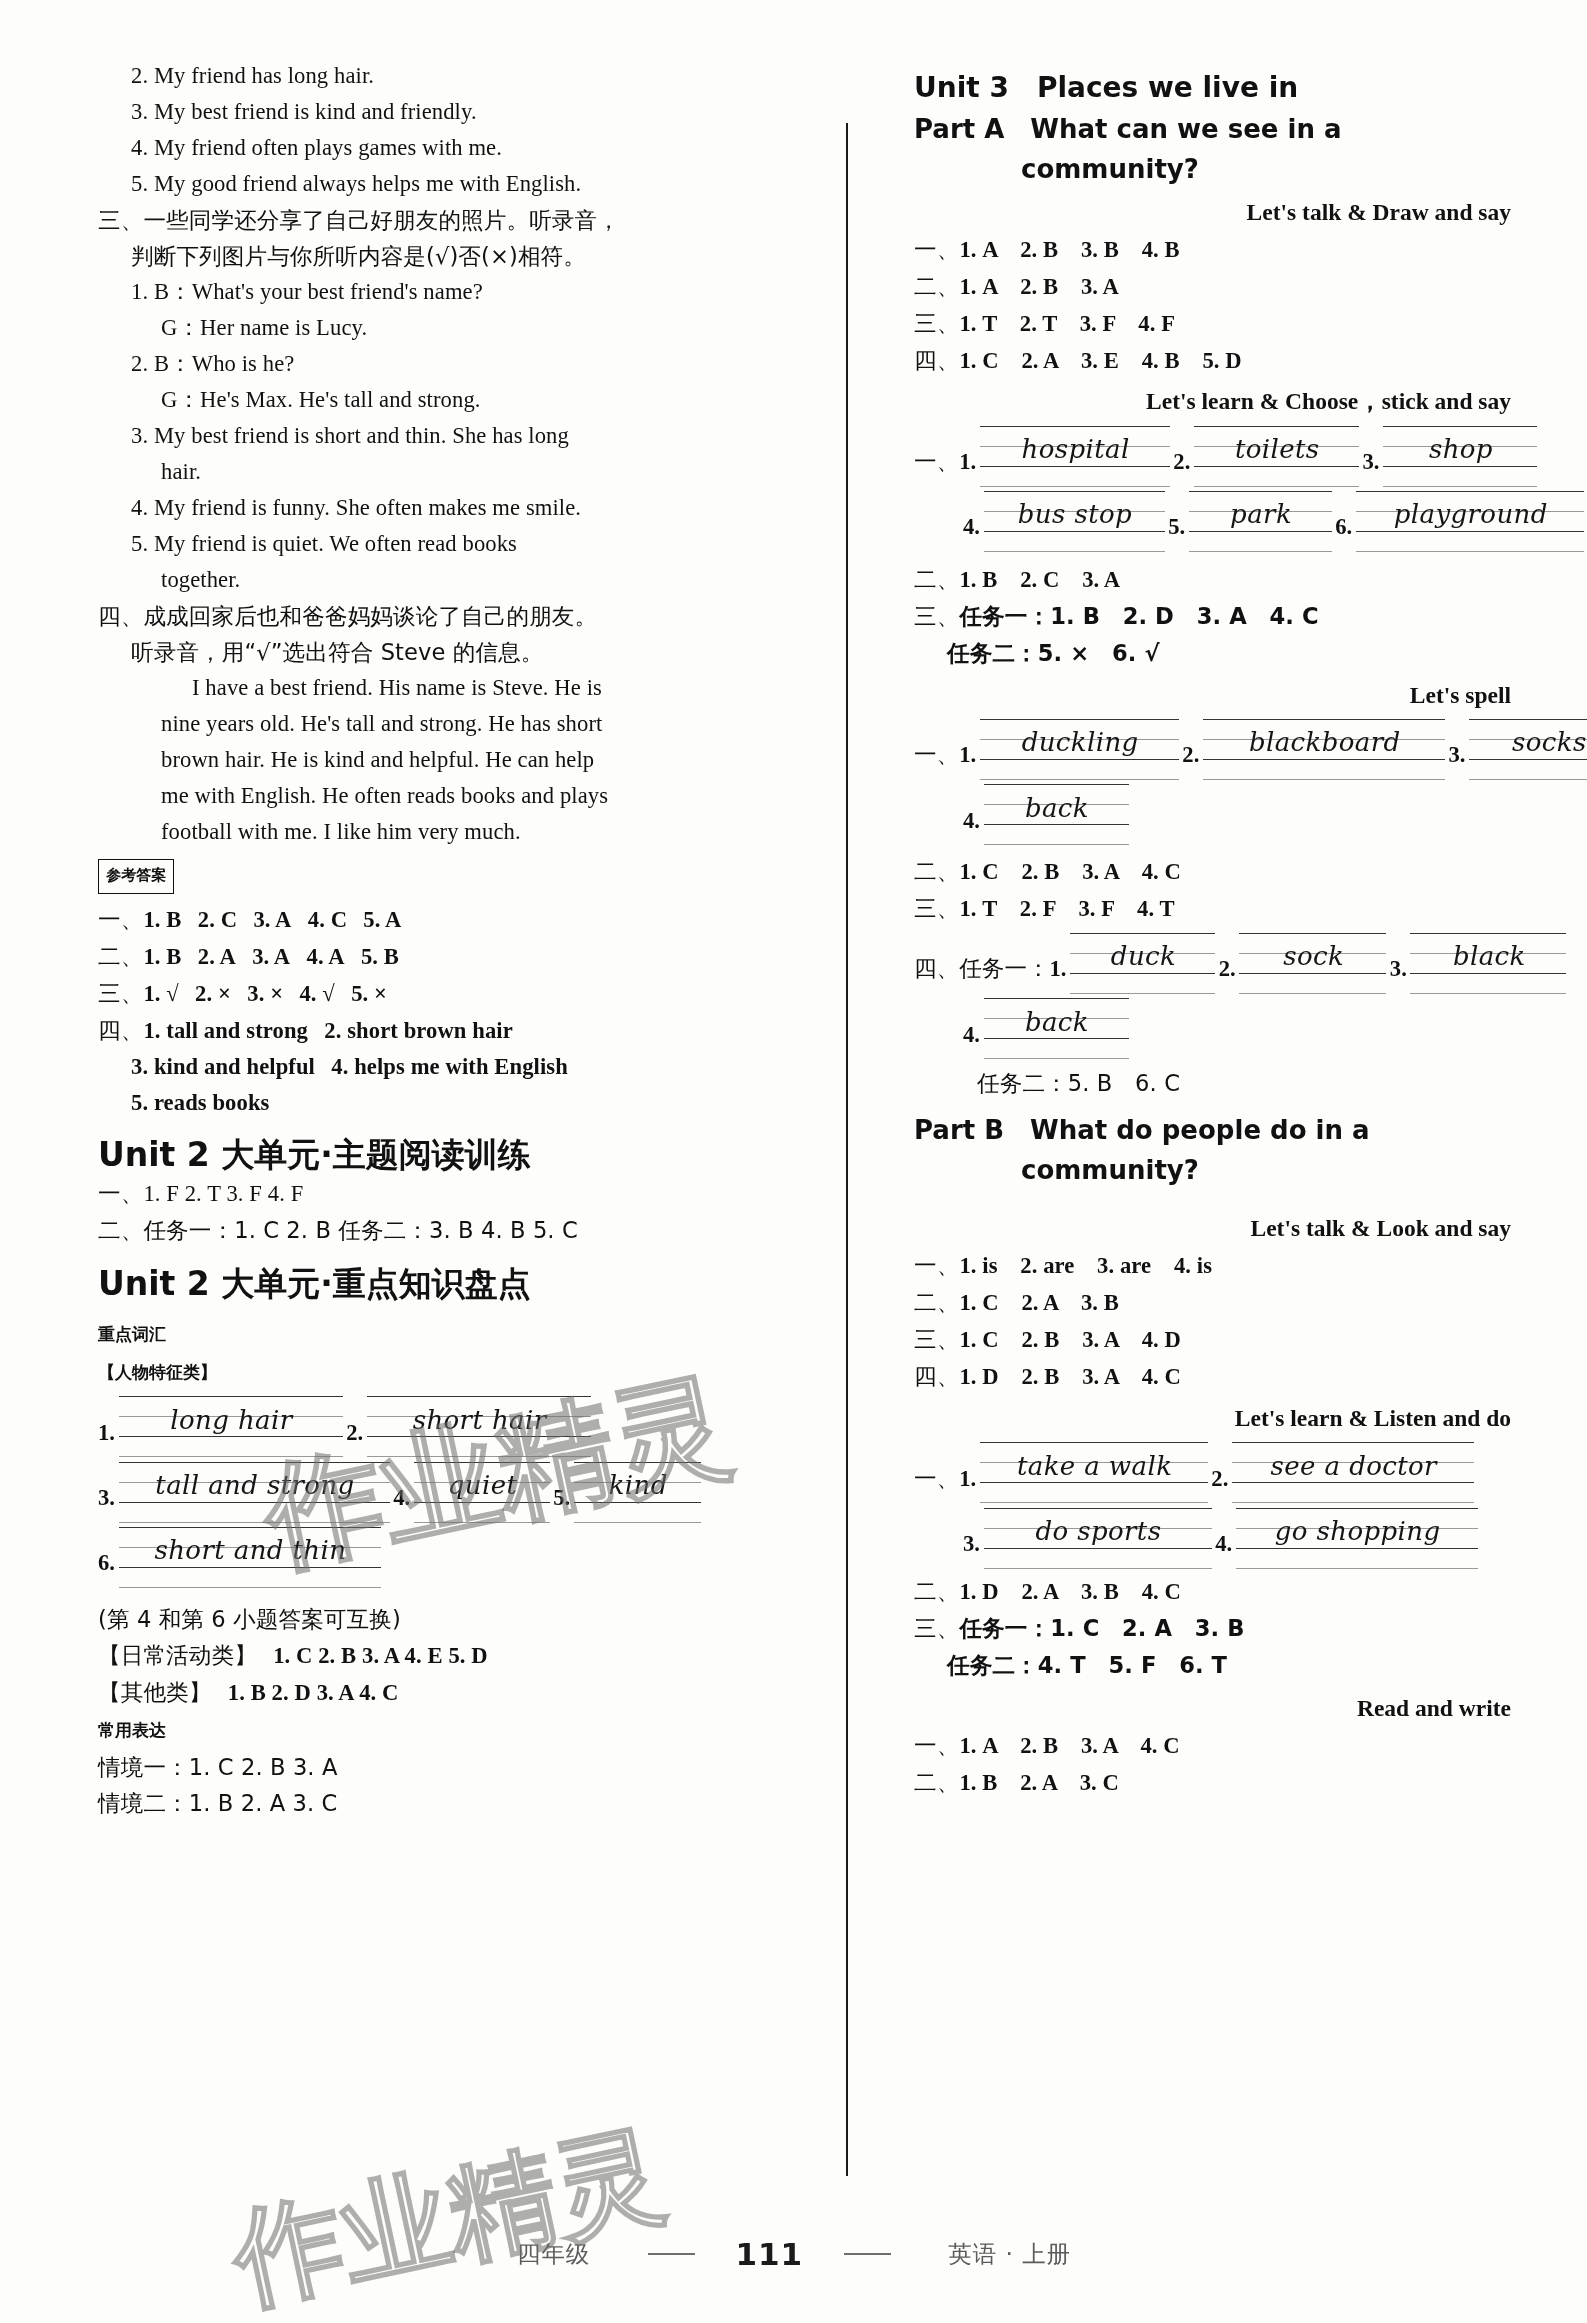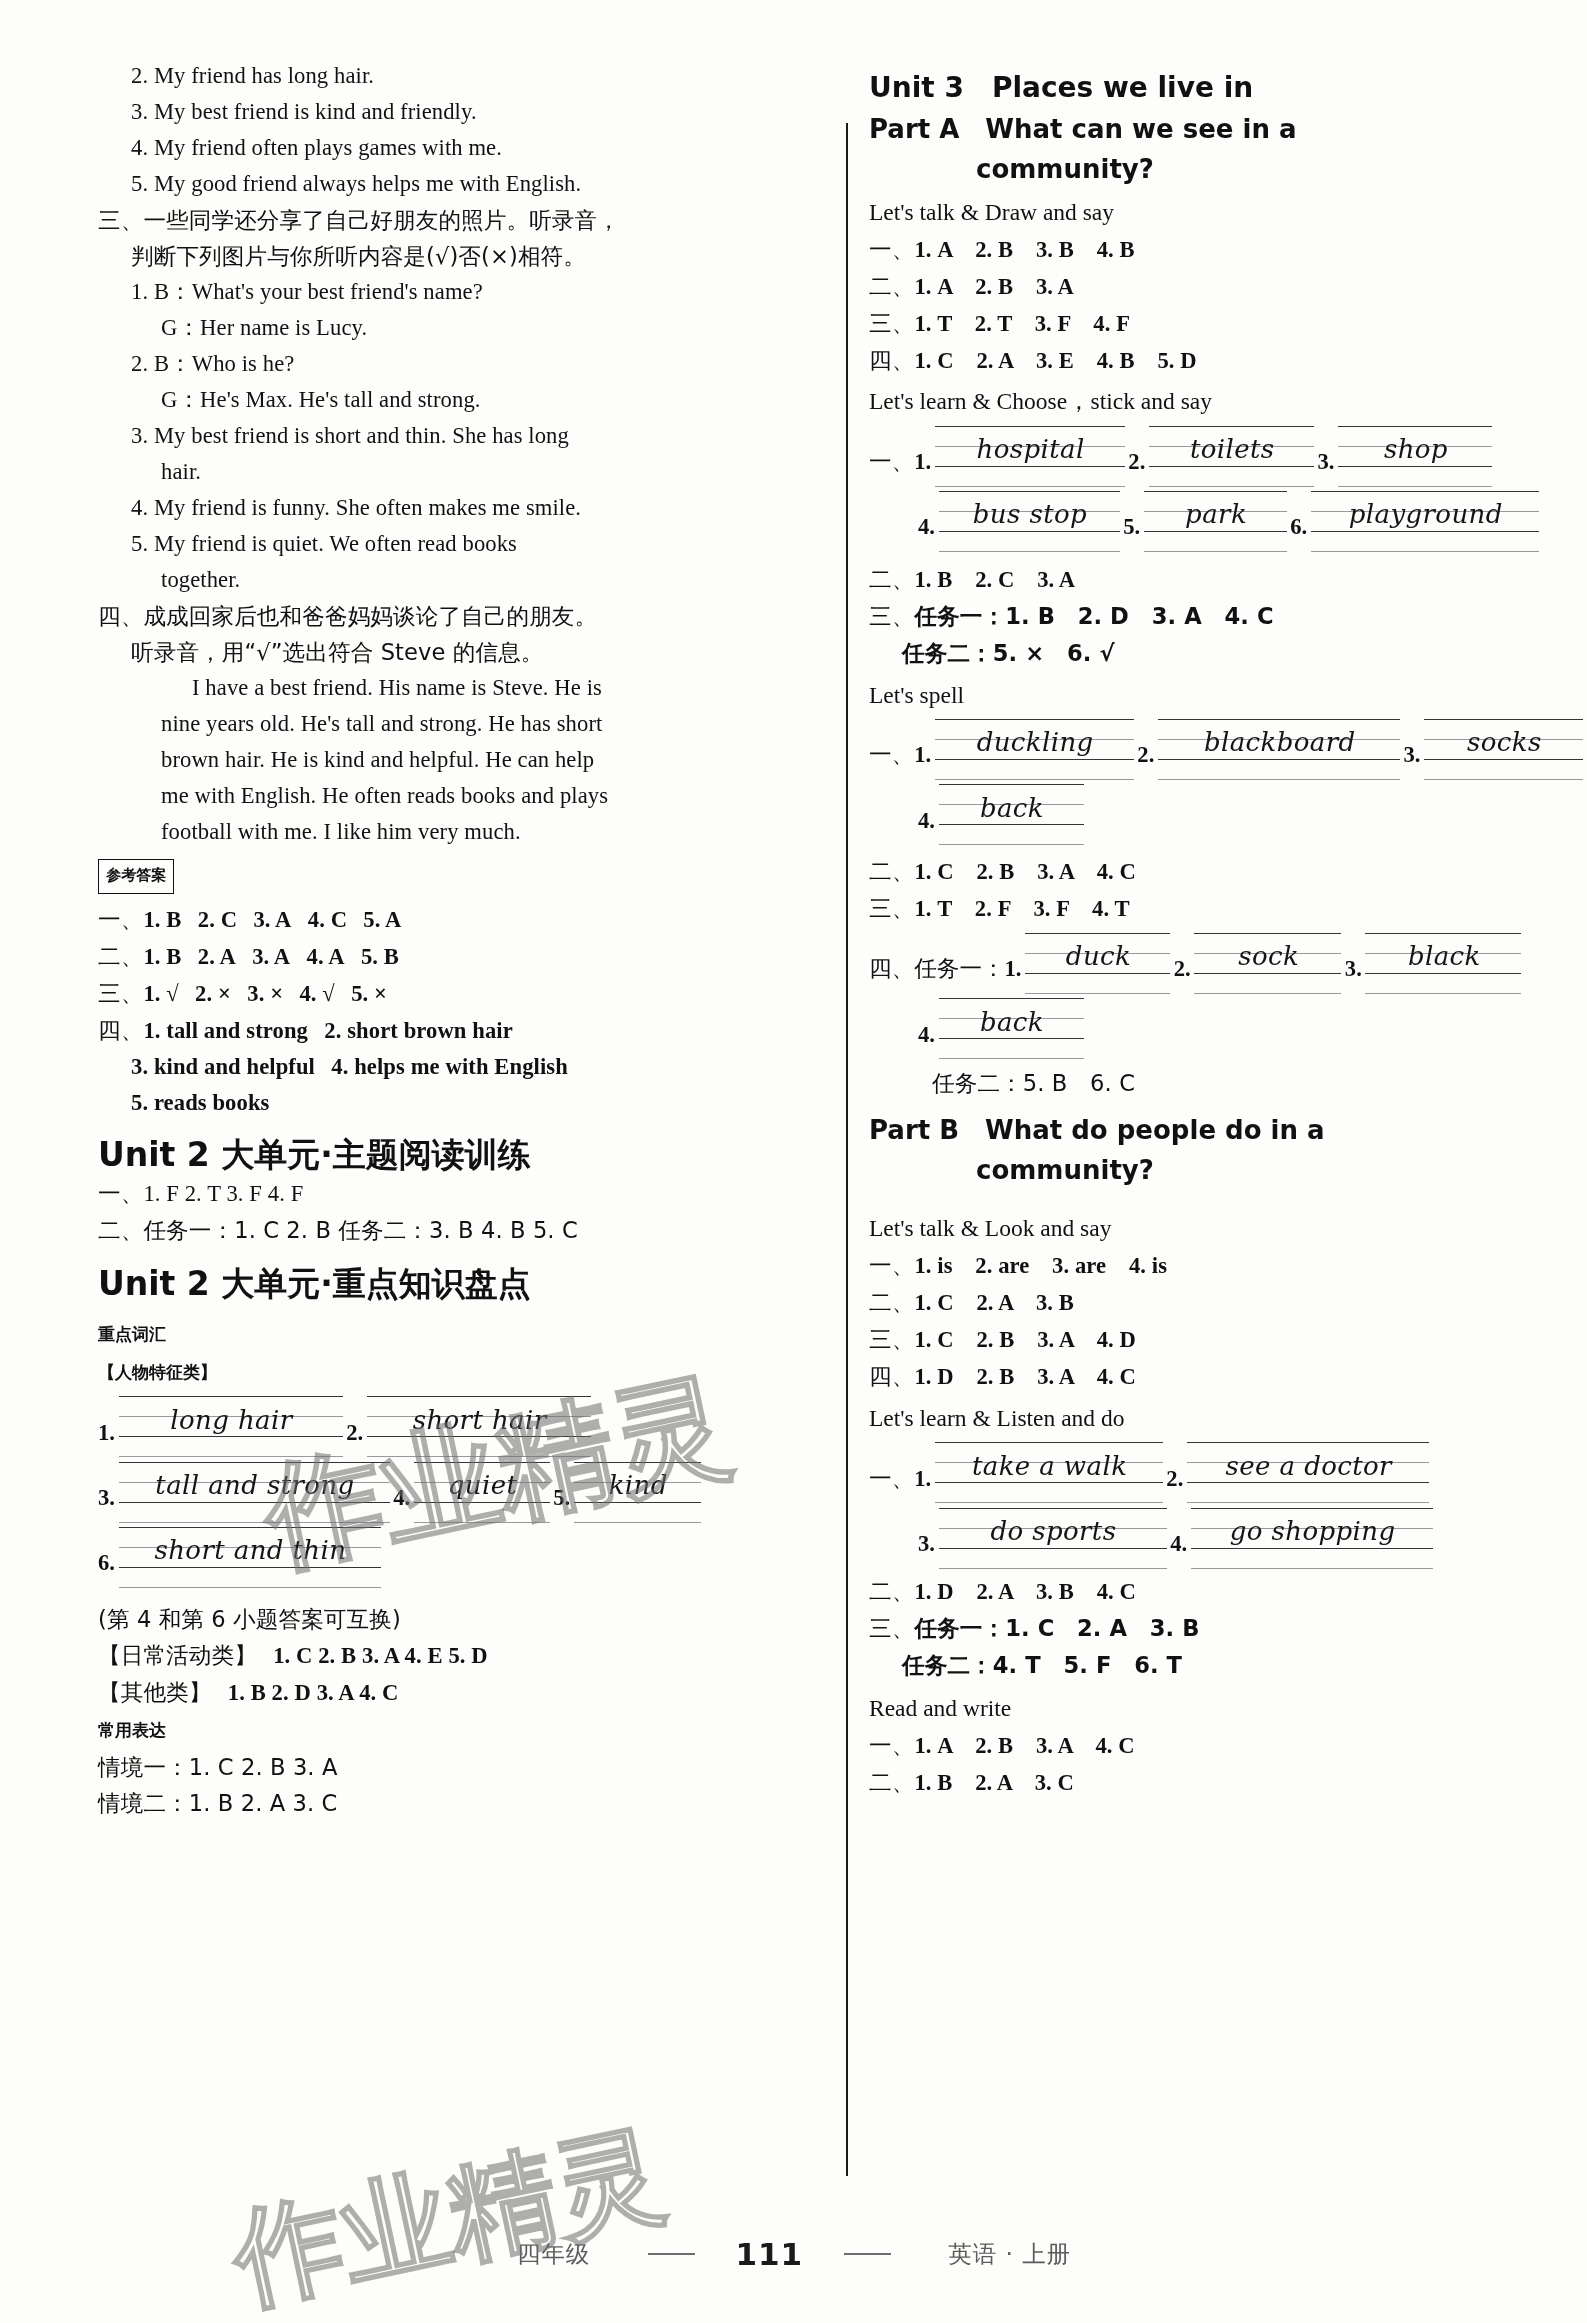--- a/index.html
+++ b/index.html
@@ -10,21 +10,21 @@
     color:#111;
     position:relative;
     overflow:hidden;
   }
   .page{position:absolute;inset:0;}
 
   
   .cols{position:absolute;top:58px;left:0;width:1588px;height:2153px;}
   .col{position:absolute;top:0;}
   .col-left{left:98px;width:724px;}
-  .col-right{left:869px;width:597px;}
+  .col-right{left:914px;width:597px;}
   .divider{
     position:absolute;left:846px;top:123px;width:1.8px;height:2053px;
     background:#1a1a1a;
   }
 
   
   .ln{
     font-size:22.6px;line-height:36px;white-space:nowrap;
     letter-spacing:0.1px;
   }
@@ -37,21 +37,21 @@
   
   .h-unit{
     font-family:"DejaVu Sans","Liberation Sans",sans-serif;
     font-weight:bold;font-size:28px;line-height:42px;
   }
   .h-part{
     font-family:"DejaVu Sans","Liberation Sans",sans-serif;
     font-weight:bold;font-size:26px;line-height:40px;
   }
   .h-sec{
-    font-weight:normal;font-size:23.5px;line-height:38px;text-align:left;
+    font-weight:bold;font-size:23.5px;line-height:38px;text-align:right;
   }
   .h-cn-center{
     font-family:"DejaVu Sans","Liberation Sans",sans-serif;
     font-weight:bold;font-size:33px;line-height:40px;text-align:left;
   }
   .h-cn-left{
     font-family:"DejaVu Sans","Liberation Sans",sans-serif;
     font-weight:bold;font-size:17px;line-height:38px;
   }
   .boxed{

